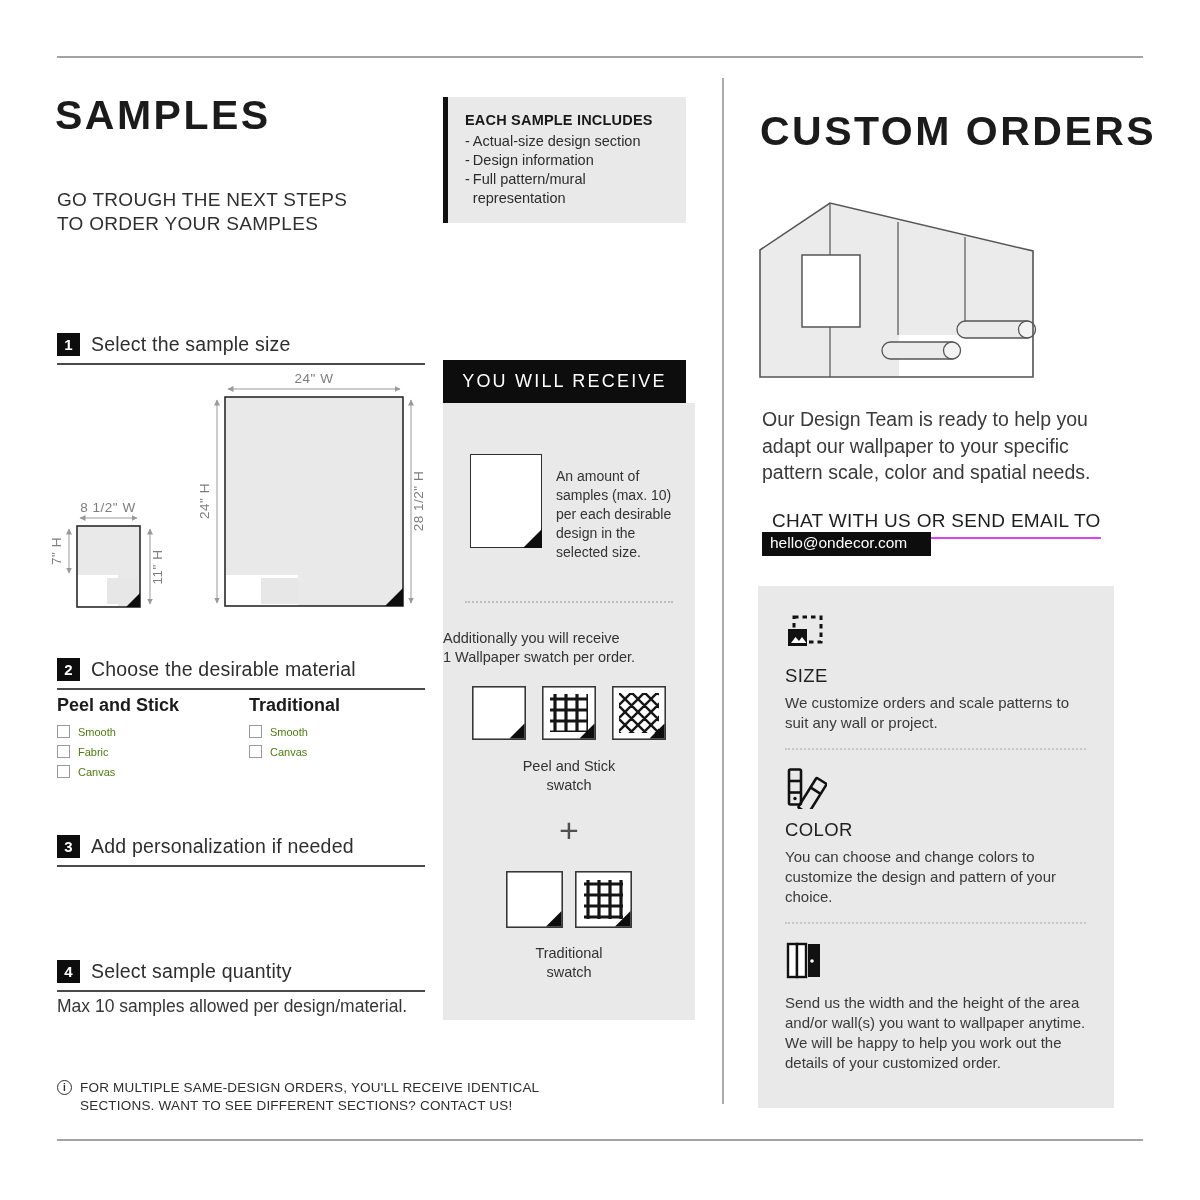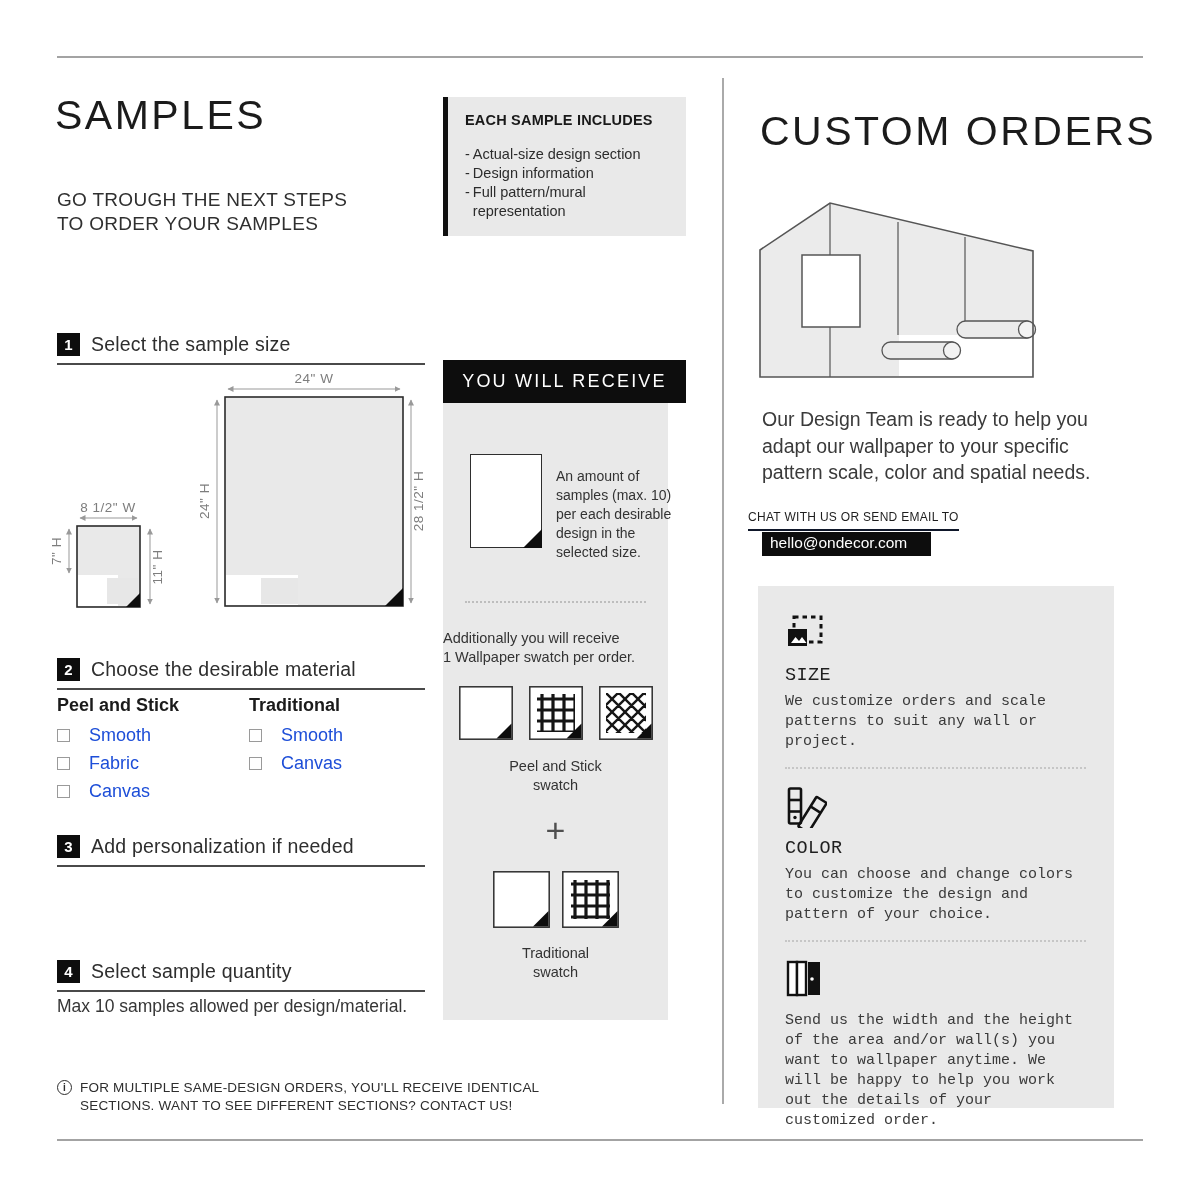--- a/index.html
+++ b/index.html
@@ -8,64 +8,64 @@
     position:relative; width:1200px; height:1200px; background:#fff;
     font-family:"Liberation Sans", sans-serif; color:#1d1d1d; overflow:hidden;
   }
   .abs { position:absolute; }
   .pre { white-space:pre-line; }
 
   .rule { position:absolute; left:57px; width:1086px; height:2px; background:#a3a3a3; }
   .rule-top { top:56px; } .rule-bottom { top:1139px; }
   .v-divider { position:absolute; left:722px; top:78px; width:2px; height:1026px; background:#aaaaaa; }
 
-  .big-title { font-size:41px; font-weight:400; letter-spacing:2.5px; color:#1b1b1b; }
+  .big-title { font-size:41px; font-weight:700; letter-spacing:2.5px; color:#1b1b1b; }
   .samples-title { left:55px; top:92px; }
   .custom-title { left:760px; top:96px;margin-top:12px; }
   .samples-sub { left:57px; top:188px; font-size:19px; line-height:24px; letter-spacing:.3px; color:#2f2f2f; }
 
   .includes-box { left:443px; top:97px; width:243px; background:#e9e9e9; border-left:5px solid #101010; padding:15px 12px 15px 17px; }
-  .includes-title { font-size:14.5px; font-weight:700; color:#191919; letter-spacing:.2px; margin-bottom:17px; }
+  .includes-title { font-size:14.5px; font-weight:700; color:#191919; letter-spacing:.2px; margin-bottom:4px; }
   .includes-item { display:flex; font-size:14.5px; color:#2c2c2c; line-height:19px; }
   .includes-item .dash { margin-right:3px; }
 
   .step { left:57px; width:368px; display:flex; align-items:center; gap:11px; border-bottom:2px solid #4a4a4a; padding-bottom:7px; }
   .step-num { width:23px; height:23px; background:#0d0d0d; color:#fff; font-size:15px; font-weight:700; display:flex; align-items:center; justify-content:center; flex:0 0 auto; }
   .step-title { font-size:19.5px; color:#2e2e2e; letter-spacing:.2px; }
   .step-note { left:57px; width:372px; font-size:17.5px; line-height:22px; color:#363636; }
 
   .materials { left:57px; top:695px; display:flex; gap:42px; }
   .mat-col { min-width:150px; }
   .mat-heading { font-size:18px; font-weight:700; color:#1b1b1b; margin-bottom:9px; }
-  .mat-option { display:flex; align-items:center; gap:19px; margin-bottom:7px; font-size:18px; color:#1d4ed8; }
+  .mat-option { display:flex; align-items:center; gap:8px; margin-bottom:7px; font-size:11px; color:#4d7c0f; }
   .checkbox { width:13px; height:13px; border:1.5px solid #9a9a9a; background:#fff; flex:0 0 auto; }
 
   .footnote { left:57px; top:1079px; display:flex; gap:8px; align-items:flex-start; }
   .info-circle { width:15px; height:15px; border:1.4px solid #2e2e2e; border-radius:50%; font-size:10px; font-weight:700; color:#2e2e2e; display:flex; align-items:center; justify-content:center; margin-top:1px; flex:0 0 auto; }
   .footnote-text { font-size:13.5px; line-height:17.5px; letter-spacing:.2px; color:#2e2e2e; }
 
   .receive-header { left:443px; top:360px; width:243px; height:43px; background:#0d0d0d; color:#fff; display:flex; align-items:center; justify-content:center; font-size:18px; letter-spacing:2.2px; }
-  .receive-panel { left:443px; top:403px; width:225px; height:617px; background:#e9e9e9; }
+  .receive-panel { left:443px; top:403px; width:252px; height:617px; background:#e9e9e9; }
   .sample-card { position:absolute; left:27px; top:51px; width:72px; height:94px; background:#fff; border:1.5px solid #2e2e2e; }
   .fold { position:absolute; right:-1px; bottom:-1px; width:0; height:0; border-left:19px solid transparent; border-bottom:19px solid #0d0d0d; }
   .sample-text { position:absolute; left:113px; top:64px; width:124px; font-size:14px; line-height:19px; color:#333; }
   .dotted { position:absolute; left:22px; right:22px; border-top:2px dotted #bdbdbd; }
   .additional { position:absolute; left:0; top:226px; width:100%; text-align:left; font-size:14.5px; line-height:19px; color:#333; }
   .swatch-row { position:absolute; left:0; width:100%; display:flex; justify-content:center; align-items:center; }
   .row1 { top:283px; gap:16px; } .row2 { top:468px; gap:12px; }
   .swatch-label { position:absolute; left:0; width:100%; text-align:center; font-size:14.5px; line-height:19px; color:#333; }
   .label1 { top:354px; } .label2 { top:541px; }
   .plus { position:absolute; left:0; top:408px; width:100%; text-align:center; font-size:34px; font-weight:300; color:#4f4f4f; }
 
   .house-svg { left:750px; top:185px; }
   .custom-intro { left:762px; top:406px; width:372px; font-size:19.5px; line-height:26.5px; color:#3a3a3a; }
-  .chat-label { left:748px; top:510px; font-size:12px; letter-spacing:.3px; color:#1e1e1e; border-bottom:2px solid #0f172a; padding-bottom:5px; display:inline-block; }
+  .chat-label { left:772px; top:510px; font-size:19px; letter-spacing:.3px; color:#1e1e1e; border-bottom:2px solid #d946ef; padding-bottom:5px; display:inline-block; }
   .email-chip { left:762px; top:532px; background:#0d0d0d; color:#fff; font-size:15.5px; padding:2px 24px 4px 8px; display:inline-block; }
 
-  .custom-card { left:758px; top:586px; width:356px; height:522px; background:#e9e9e9; padding:27px 28px 0 27px;font-family:Liberation Mono, monospace; }
+  .custom-card { left:758px; top:586px; width:356px; height:522px; background:#e9e9e9; padding:27px 28px 0 27px; }
   .co-icon { height:42px; margin-bottom:10px; }
   .co-heading { font-size:18.5px; color:#1f1f1f; letter-spacing:.4px; margin-bottom:6px; }
   .co-body { font-size:15px; line-height:20px; color:#3a3a3a; }
   .co-divider { border-top:2px dotted #c6c6c6; margin:15px 0 17px; }
 
   .diagram-svg { left:50px; top:374px; }
   .dim-label { font-size:13.5px; fill:#7d7d7d; letter-spacing:.5px; }
 </style>
 </head>
 <body>

